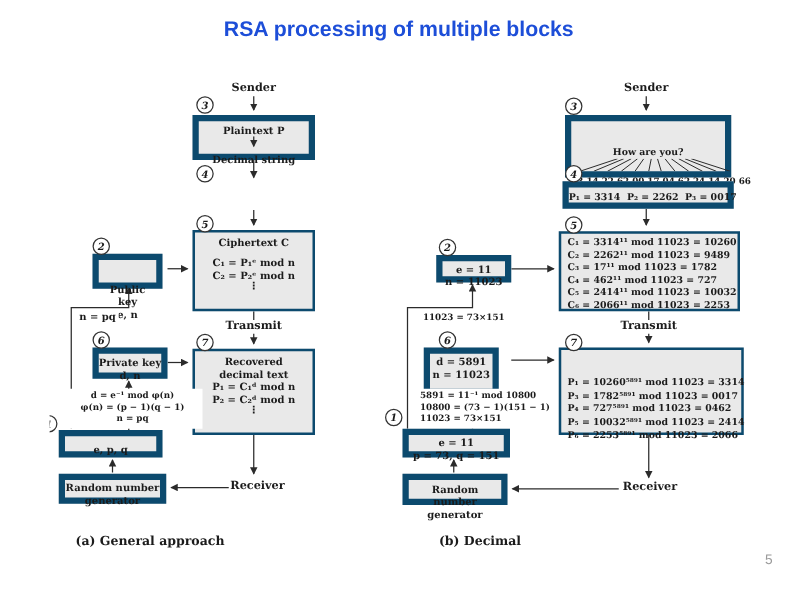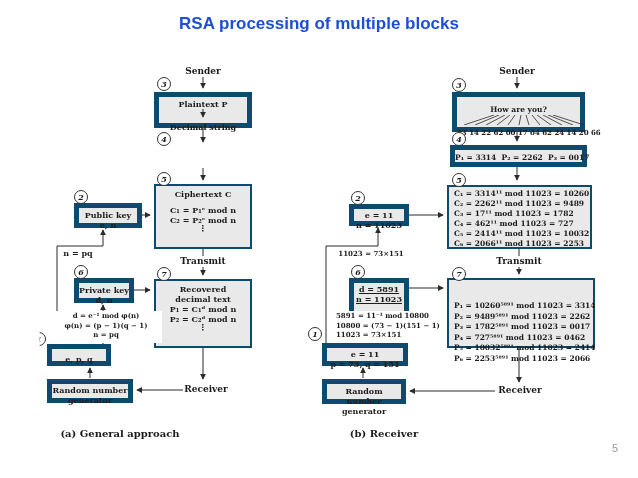--- a/index.html
+++ b/index.html
@@ -98,54 +98,54 @@
   <span class="circ" style="left:157px;top:267px;">7</span>
   <div class="box box-lg t8" style="left:154px;top:279px;width:98px;height:69px;padding-top:3px;">
     <div>Recovered</div>
     <div>decimal text</div>
     <div class="eq">P₁ = C₁ᵈ mod n</div>
     <div class="eq">P₂ = C₂ᵈ mod n</div>
     <div class="dots">⋮</div>
   </div>
 
   <span class="circ" style="left:74px;top:190px;">2</span>
-  <div class="box t8" style="left:74px;top:203px;width:68px;height:25px;padding-top:2px;">
+  <div class="box t8" style="left:74px;top:203px;width:56px;height:25px;padding-top:18px;">
     <div>Public key</div>
     <div>e, n</div>
   </div>
 
   <div class="lbl t8 onwire" style="left:61px;top:248px;width:34px;">n = pq</div>
 
   <span class="circ" style="left:74px;top:265px;">6</span>
   <div class="box t8" style="left:74px;top:278px;width:60px;height:25px;padding-top:2px;">
     <div>Private key</div>
     <div>d, n</div>
   </div>
 
   <div class="keygen t7" style="left:50px;top:311px;width:112px;height:32px;text-align:center;">
     <div>d = e⁻¹ mod φ(n)</div>
     <div>φ(n) = (p − 1)(q − 1)</div>
     <div>n = pq</div>
   </div>
 
   <span class="circ halfcirc" style="left:32px;top:332px;">1</span>
-  <div class="box t8" style="left:47px;top:344px;width:64px;height:22px;line-height:20px;">e, p, q</div>
+  <div class="box t8" style="left:47px;top:344px;width:83px;height:22px;line-height:20px;">e, p, q</div>
 
   <div class="box t8" style="left:47px;top:379px;width:86px;height:24px;padding-top:1px;">
     <div>Random number</div>
     <div>generator</div>
   </div>
 
   <div class="lbl t9" style="left:178px;top:384px;width:56px;">Receiver</div>
   <div class="lbl t10" style="left:40px;top:428px;width:160px;">(a) General approach</div>
 
   <div class="lbl t9" style="left:487px;top:66px;width:60px;">Sender</div>
 
   <span class="circ" style="left:452px;top:78px;">3</span>
-  <div class="box t75" style="left:452px;top:92px;width:133px;height:40px;padding-top:8px;">
+  <div class="box t75" style="left:452px;top:92px;width:133px;height:50px;padding-top:20px;">
     <div class="eq">How are you?</div>
     <svg width="133" height="10">
       <g stroke="#2b2b2b" stroke-width="0.8">
         <line x1="37" y1="0" x2="7" y2="10"></line>
           <line x1="42" y1="0" x2="18" y2="10"></line>
         <line x1="48" y1="0" x2="29" y2="10"></line>
           <line x1="53" y1="0" x2="40" y2="10"></line>
         <line x1="58" y1="0" x2="51" y2="10"></line>
           <line x1="64" y1="0" x2="62" y2="10"></line>
         <line x1="69" y1="0" x2="72" y2="10"></line>
@@ -172,37 +172,36 @@
     <div class="eq">C₄ = 462¹¹ mod 11023 = 727</div>
     <div class="eq">C₅ = 2414¹¹ mod 11023 = 10032</div>
     <div class="eq">C₆ = 2066¹¹ mod 11023 = 2253</div>
   </div>
 
   <div class="lbl t9 onwire" style="left:496px;top:256px;width:46px;">Transmit</div>
 
   <span class="circ" style="left:452px;top:267px;">7</span>
   <div class="box box-lg t75 mono-left" style="left:447px;top:278px;width:148px;height:70px;padding-top:21px;line-height:10.5px;">
     <div class="eq">P₁ = 10260⁵⁸⁹¹ mod 11023 = 3314</div>
-    <div class="eq">P₂ = 9489⁵⁸⁹¹ mod 11023 = 2262</div>
     <div class="eq">P₃ = 1782⁵⁸⁹¹ mod 11023 = 0017</div>
     <div class="eq">P₄ = 727⁵⁸⁹¹ mod 11023 = 0462</div>
     <div class="eq">P₅ = 10032⁵⁸⁹¹ mod 11023 = 2414</div>
     <div class="eq">P₆ = 2253⁵⁸⁹¹ mod 11023 = 2066</div>
   </div>
 
   <span class="circ" style="left:351px;top:191px;">2</span>
   <div class="box t8" style="left:349px;top:204px;width:60px;height:22px;padding-top:1px;">
     <div>e = 11</div>
     <div>n = 11023</div>
   </div>
 
   <div class="lbl t7 onwire" style="left:333px;top:249px;width:76px;">11023 = 73×151</div>
 
   <span class="circ" style="left:351px;top:265px;">6</span>
-  <div class="box t8" style="left:349px;top:278px;width:60px;height:38px;padding-top:1px;text-decoration:underline;">
+  <div class="box t8" style="left:339px;top:278px;width:60px;height:38px;padding-top:1px;">
     <div>d = 5891</div>
     <div>n = 11023</div>
   </div>
 
   <div class="keygen t7" style="left:336px;top:311px;width:110px;height:32px;text-align:left;">
     <div>5891 = 11⁻¹ mod 10800</div>
     <div>10800 = (73 − 1)(151 − 1)</div>
     <div>11023 = 73×151</div>
   </div>
 
@@ -211,16 +210,16 @@
     <div>e = 11</div>
     <div>p = 73, q = 151</div>
   </div>
 
   <div class="box t8" style="left:322px;top:379px;width:84px;height:25px;padding-top:2px;">
     <div>Random number</div>
     <div>generator</div>
   </div>
 
   <div class="lbl t9" style="left:492px;top:385px;width:56px;">Receiver</div>
-  <div class="lbl t10" style="left:324px;top:428px;width:120px;">(b) Receiver</div>
+  <div class="lbl t10" style="left:324px;top:428px;width:120px;">(b) Decimal</div>
 
   <div class="pagenum">5</div>
 </div>
 
 </body></html>

